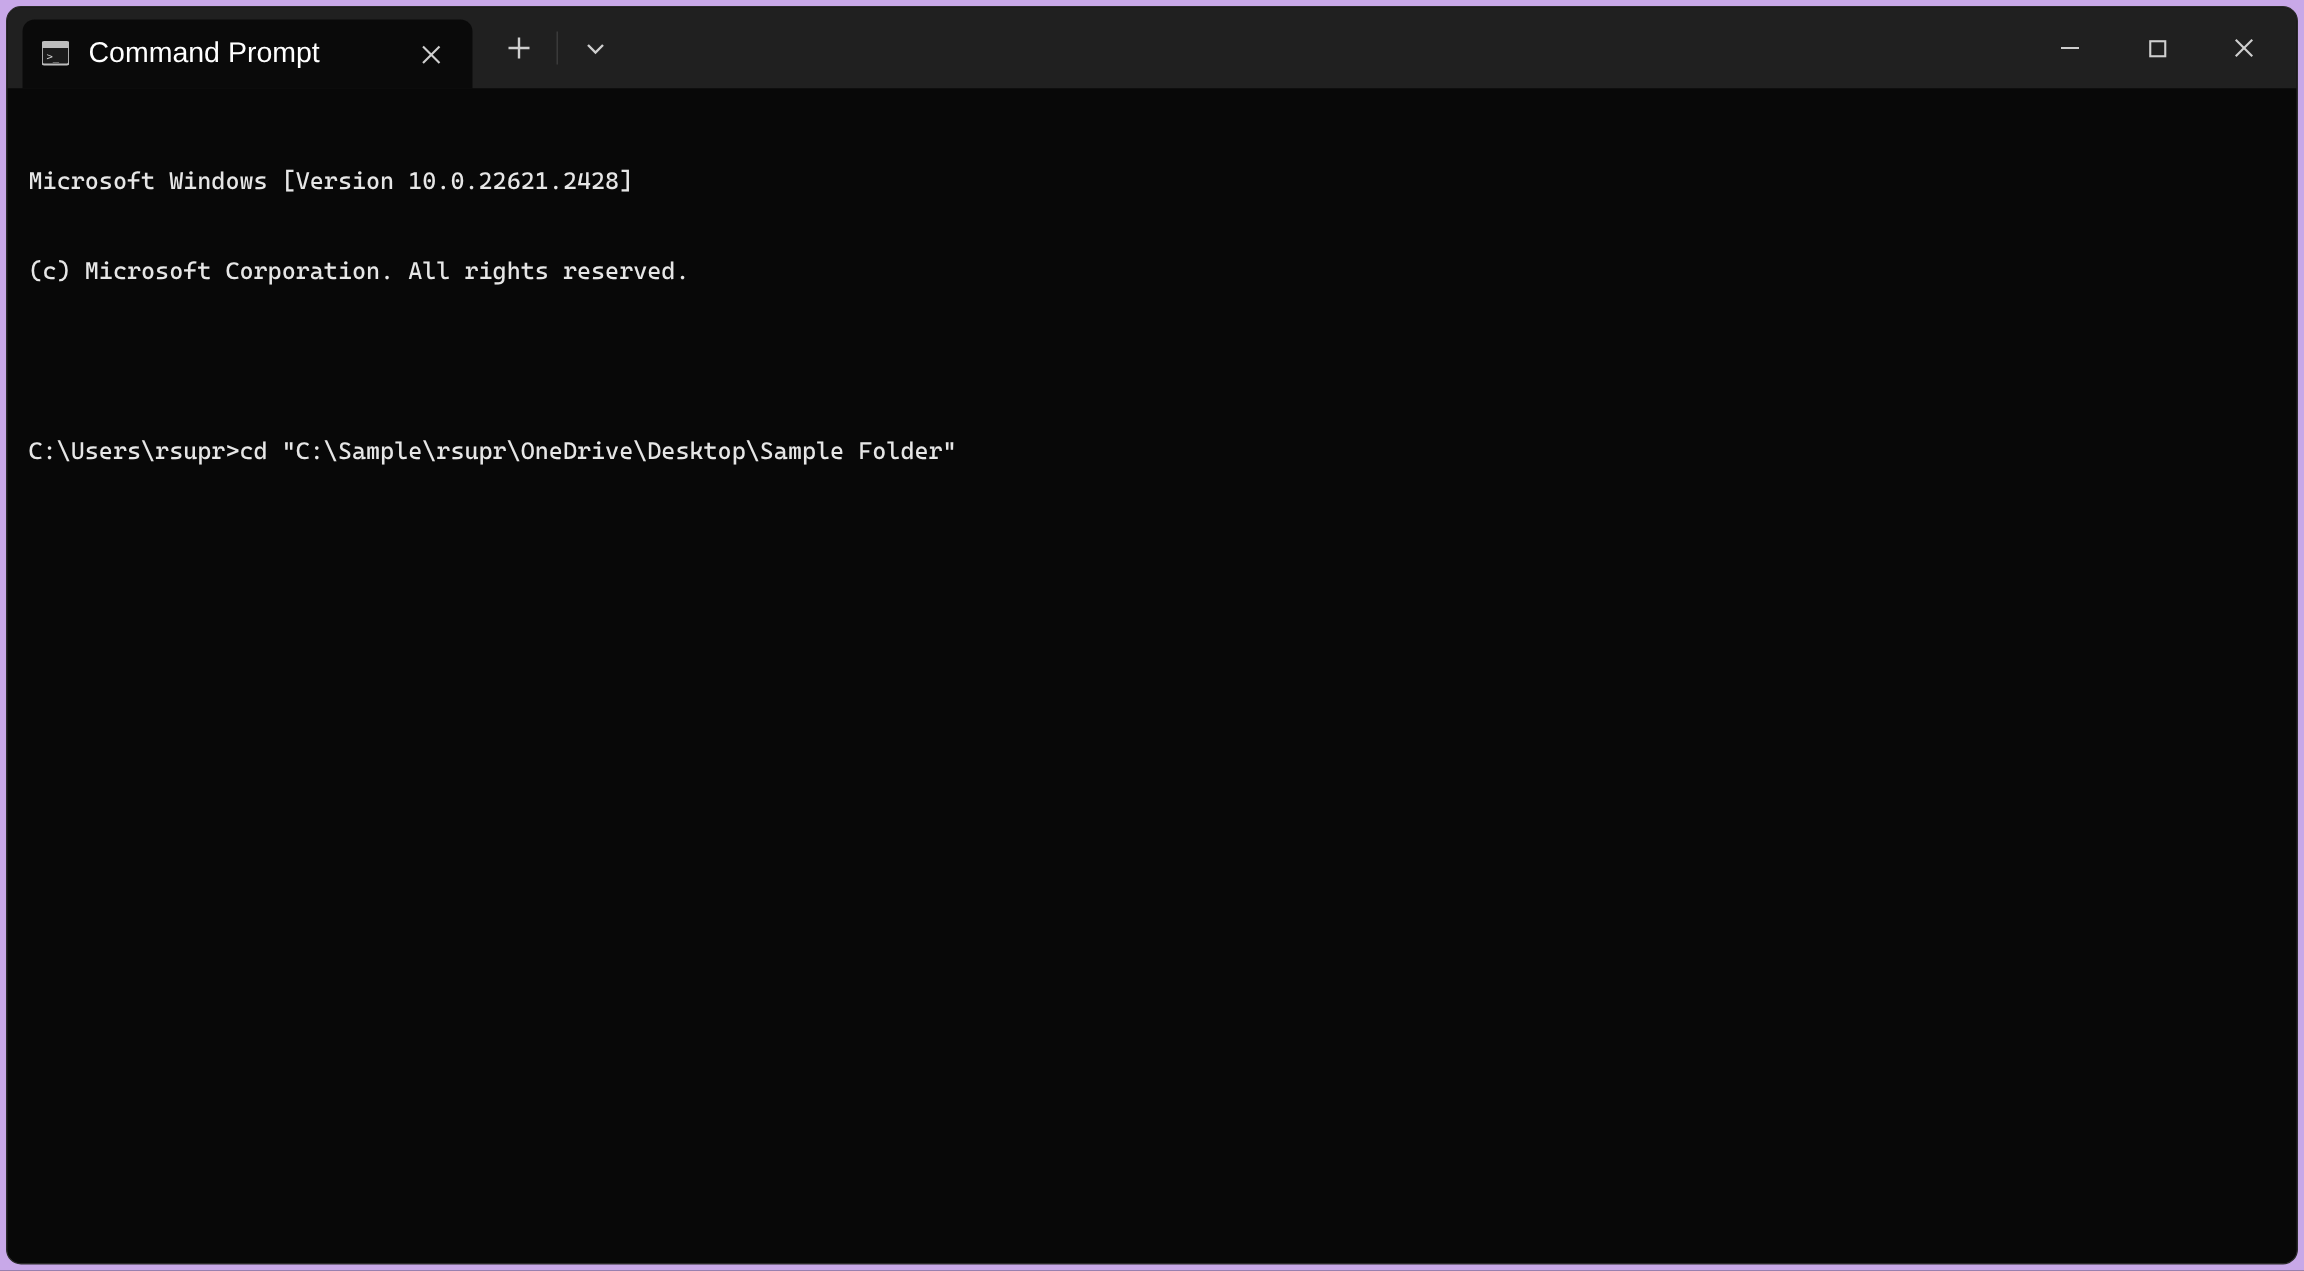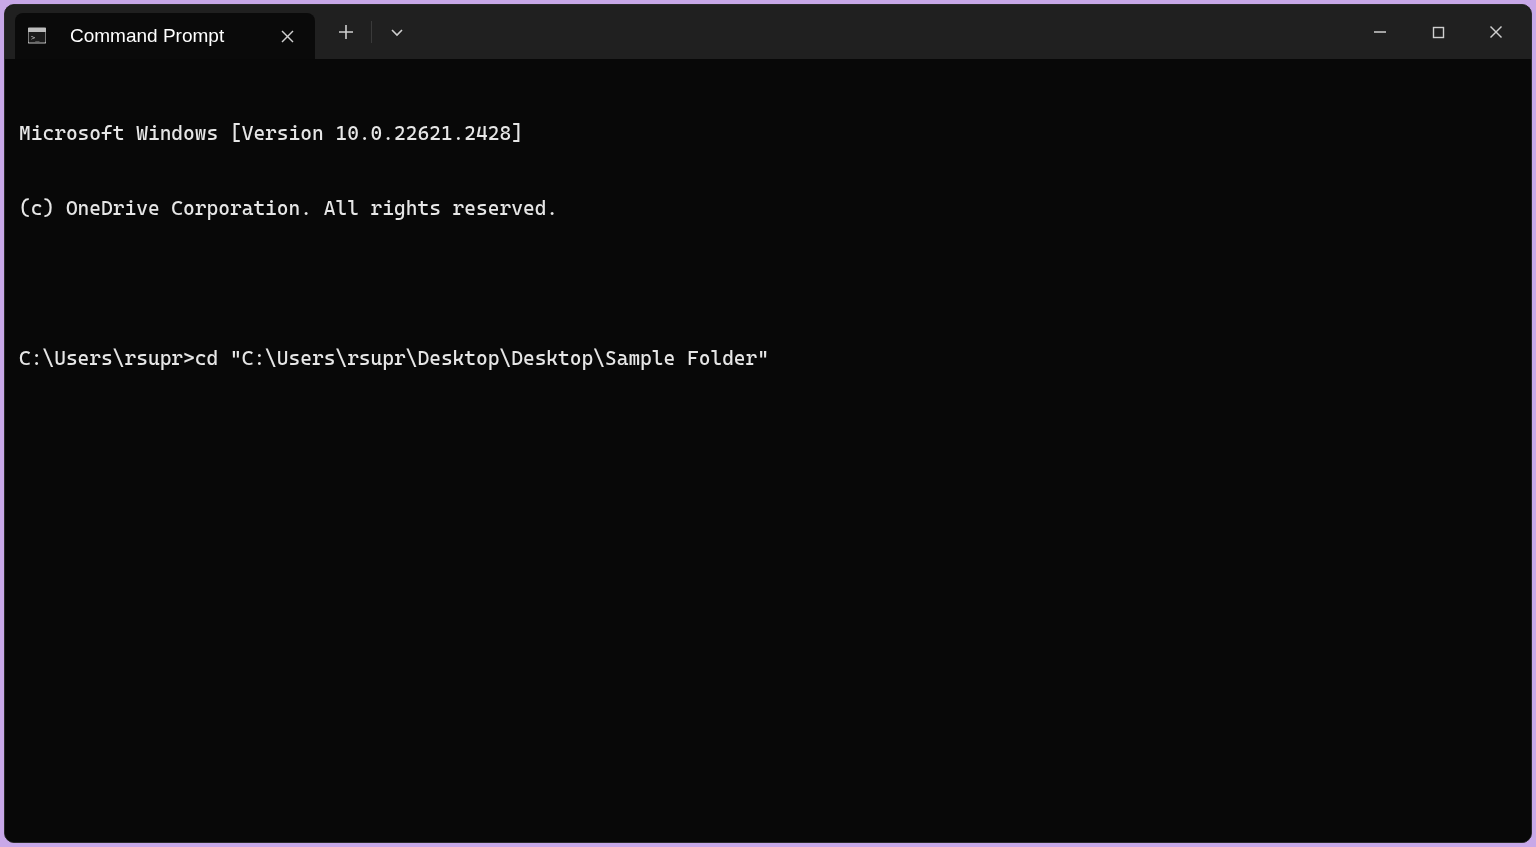--- a/index.html
+++ b/index.html
@@ -56,21 +56,20 @@
     display: flex;
     align-items: center;
     justify-content: center;
   }
   .tab-icon svg { display: block; }
   .tab-title {
     color: #ffffff;
     font-size: 19px;
     flex: 1;
     white-space: nowrap;
-    margin-left: 11px;
   }
   .tab-close {
     width: 28px;
     height: 28px;
     display: flex;
     align-items: center;
     justify-content: center;
     border-radius: 4px;
     color: #cfcfcf;
     margin-left: 18px;
@@ -107,21 +106,21 @@
     display: flex;
     align-items: center;
     justify-content: center;
     color: #cfcfcf;
   }
   .terminal {
     flex: 1;
     background: #080808;
     padding: 12px 14px;
     font-family: "Cascadia Mono", "Consolas", "Courier New", monospace;
-    font-size: 20px;
+    font-size: 16px;
     line-height: 1.25;
     color: #e6e6e6;
     white-space: pre;
     overflow: hidden;
   }
   .line {
     white-space: pre;
   }
   .cursor {
     display: inline-block;
@@ -184,18 +183,18 @@
         <svg width="14" height="14" viewBox="0 0 14 14">
           <line x1="1.5" y1="1.5" x2="12.5" y2="12.5" stroke="#cfcfcf" stroke-width="1.4"></line>
           <line x1="12.5" y1="1.5" x2="1.5" y2="12.5" stroke="#cfcfcf" stroke-width="1.4"></line>
         </svg>
       </div>
     </div>
   </div>
 
   <div class="terminal">
     <div class="line"><span>Microsoft Windows [Version 10.0.22621.2428]</span></div>
-    <div class="line"><span>(c) OneDrive Corporation. All rights reserved.</span></div>
+    <div class="line"><span>(c) Microsoft Corporation. All rights reserved.</span></div>
     <div class="line">&nbsp;</div>
-    <div class="line"><span>C:\Users\rsupr&gt;</span><span>cd "C:\Users\rsupr\Desktop\Desktop\Sample Folder"</span></div>
+    <div class="line"><span>C:\Users\rsupr&gt;</span><span>cd "C:\Sample\rsupr\OneDrive\Desktop\Sample Folder"</span></div>
     <div class="line">&nbsp;</div>
   </div>
 </div>
 
 </body></html>

